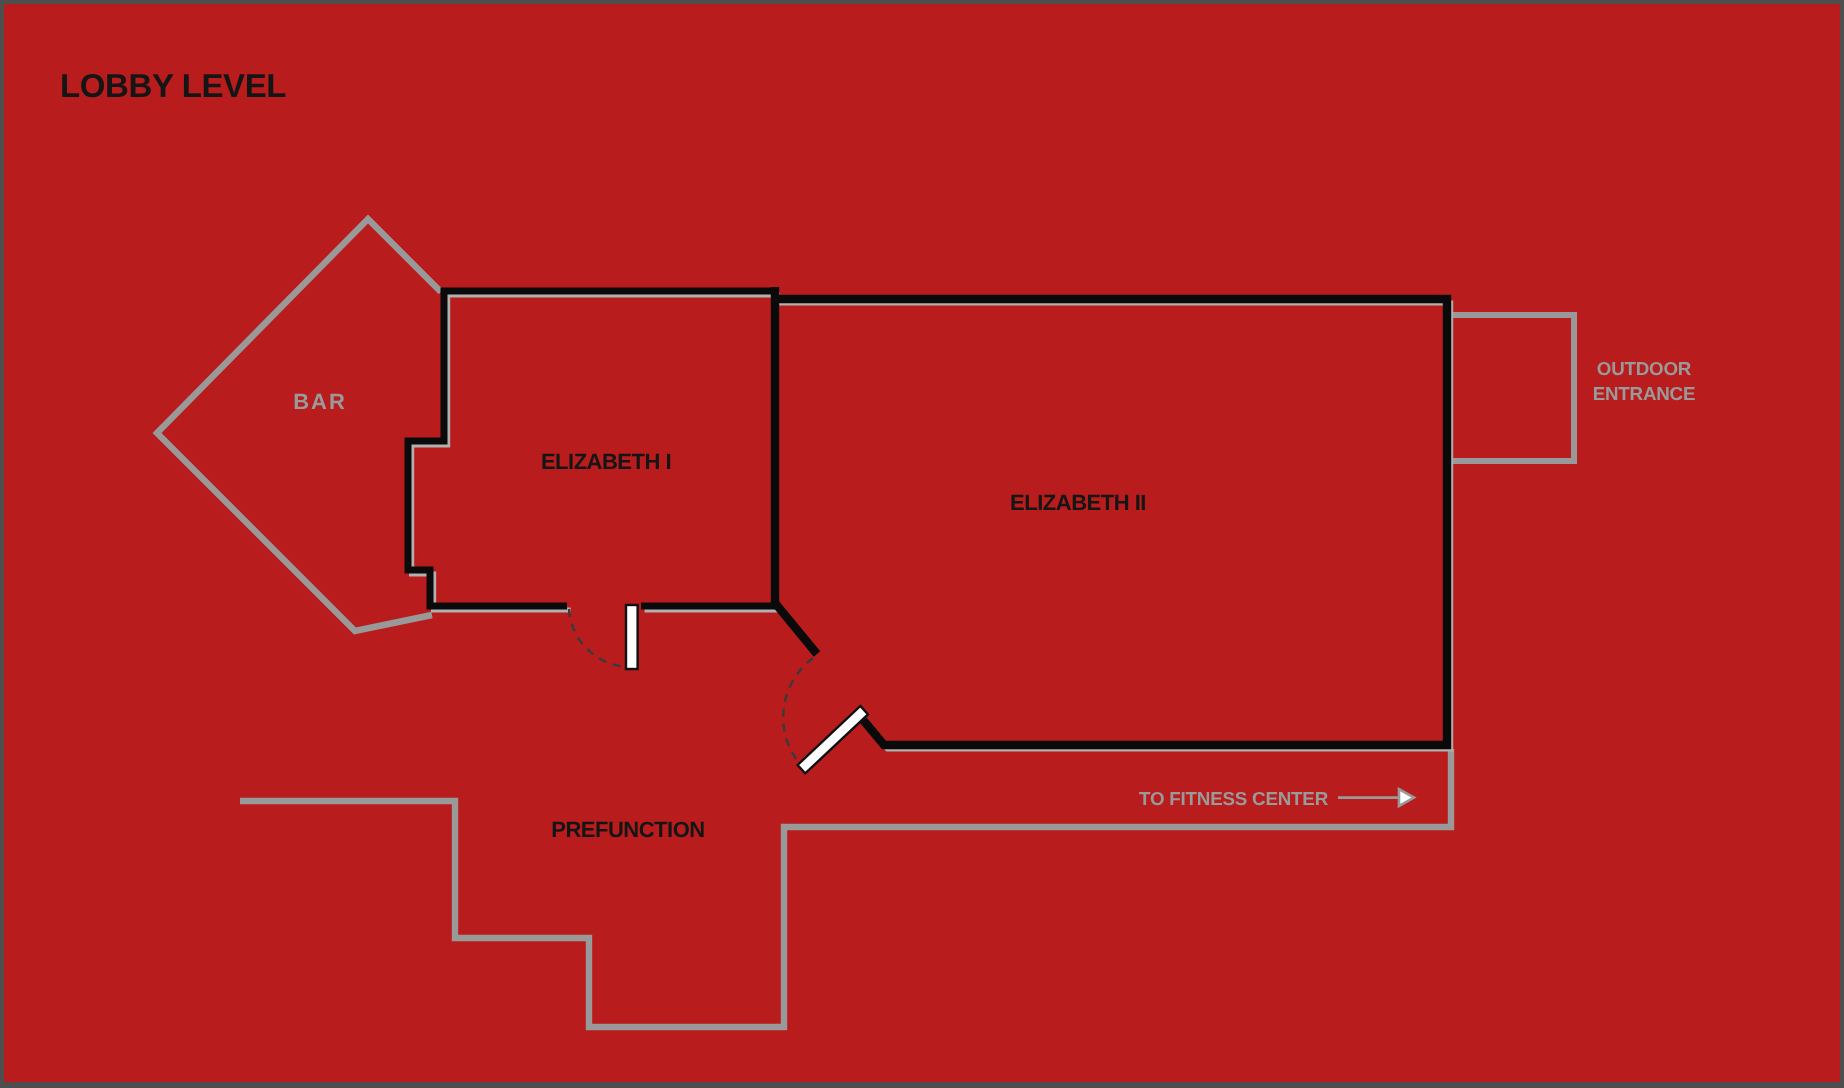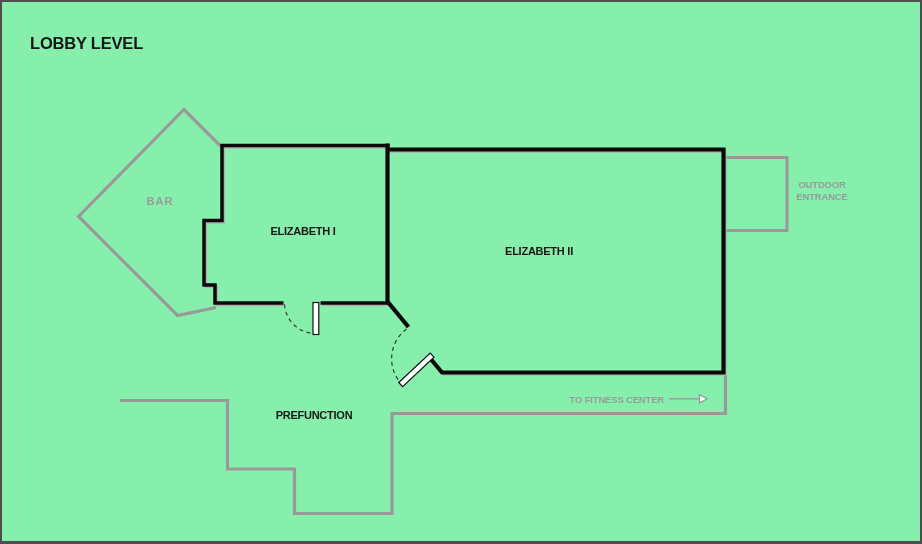--- a/index.html
+++ b/index.html
@@ -1,21 +1,21 @@
 <!DOCTYPE html>
 <html><head>
 <meta charset="utf-8">
 <style>
   html,body{margin:0;padding:0;background:#ffffff;}
   .page{
     position:relative;
     width:918px;height:539px;
     border:2px solid #4e4e4e;
     border-bottom-width:3px;
-    background:#86efac;
+    background:#b91c1c;
     font-family:"Liberation Sans","DejaVu Sans",sans-serif;
     overflow:hidden;
   }
   svg{display:block;}
   text{
     font-family:"Liberation Sans","DejaVu Sans",sans-serif;
     font-weight:700;
   }
   .t-title{font-size:16.5px;letter-spacing:-0.2px;}
   .t-room{font-size:11px;letter-spacing:-0.25px;}

